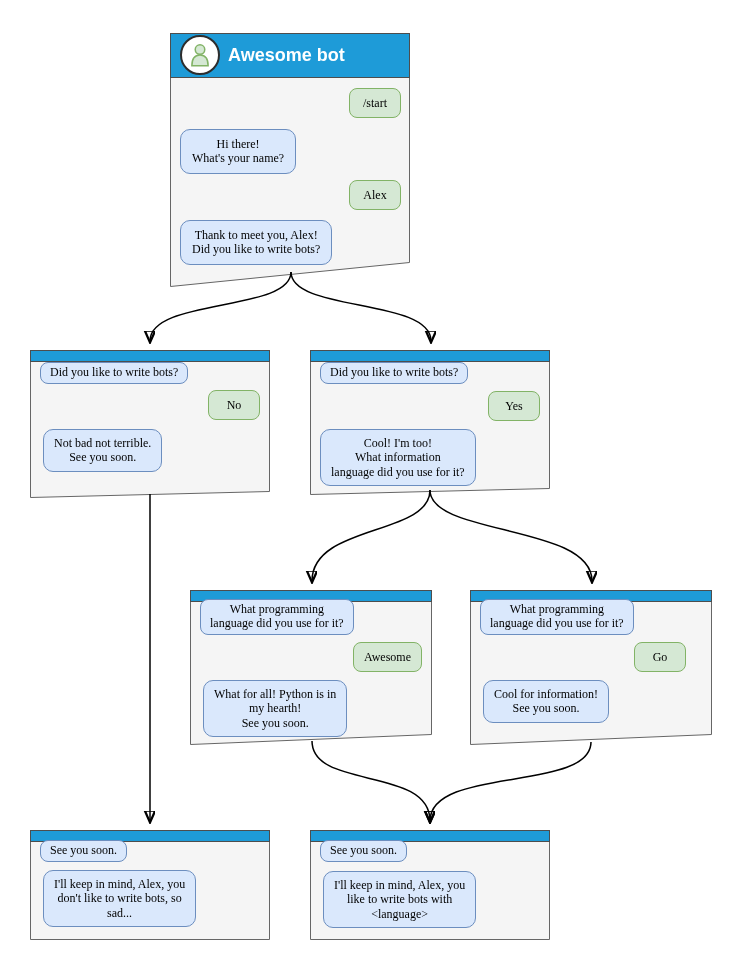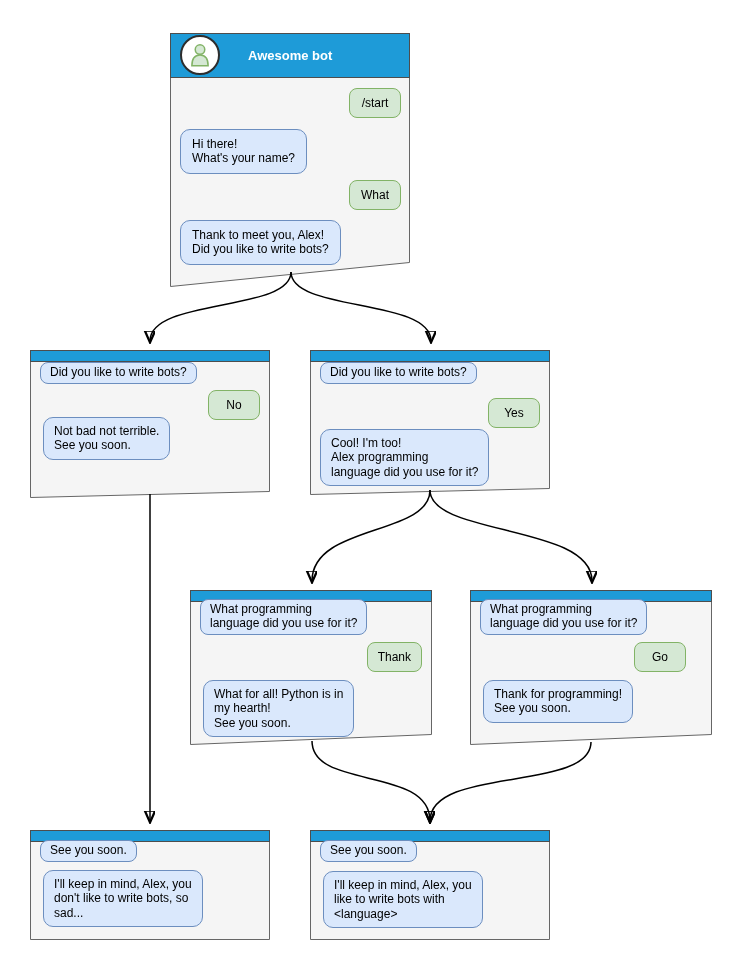--- a/index.html
+++ b/index.html
@@ -11,24 +11,24 @@
   html,body{background:#e8e8e8;}
   #canvas{
     position:relative;width:743px;height:971px;background:var(--canvas);
     font-family:"Liberation Sans", sans-serif; color:#000; overflow:hidden;
   }
   .window{position:absolute;z-index:2;}
   .window svg.shape{position:absolute;left:0;top:0;}
   .titlebar-content{position:absolute;left:0;top:0;width:100%;height:44px;display:flex;align-items:center;z-index:3;}
   .avatar{width:40px;height:40px;border-radius:50%;background:#fff;border:2px solid #2d2d2d;
     margin-left:10px;display:flex;align-items:center;justify-content:center;flex:0 0 auto;}
-  .main-title{margin-left:28px;font-size:13px;font-weight:bold;color:var(--title-text);}
+  .main-title{margin-left:8px;font-size:18px;font-weight:bold;color:var(--title-text);}
   .bubble{position:absolute;z-index:4;font-size:12px;line-height:1.2;white-space:pre-line;
-    border-radius:10px;padding:6px 10px;}
-  .bubble.bot{background:var(--bot-fill);border:1px solid var(--bot-border);}
+    border-radius:10px;padding:6px 10px;font-family:Liberation Serif, serif;}
+  .bubble.bot{background:var(--bot-fill);border:1px solid var(--bot-border);text-align:center;}
   .bubble.user{background:var(--user-fill);border:1px solid var(--user-border);
     text-align:center;min-width:52px;padding:7px 10px;border-radius:8px;}
   .bubble.lg{padding:7px 11px;}
   .bubble.compact{padding:3px 9px;line-height:1.15;border-radius:8px;}
   #edges{position:absolute;left:0;top:0;z-index:5;pointer-events:none;}
   #edges path{fill:none;stroke:var(--edge);stroke-width:1.5;}
 </style>
 </head>
 <body>
 
@@ -44,70 +44,70 @@
         <svg width="26" height="26" viewBox="0 0 24 24">
           <circle cx="12" cy="7" r="4.4" style="fill:var(--user-fill);stroke:var(--user-border);stroke-width:1.4"></circle>
           <path d="M4.5,22 C4.5,14.5 7.5,12 12,12 C16.5,12 19.5,14.5 19.5,22 Z" style="fill:var(--user-fill);stroke:var(--user-border);stroke-width:1.4"></path>
         </svg>
       </div>
       <div class="main-title">Awesome bot</div>
     </div>
     <div class="bubble user" style="right:9px;top:55px">/start</div>
     <div class="bubble bot lg" style="left:10px;top:96px">Hi there!
 What's your name?</div>
-    <div class="bubble user" style="right:9px;top:147px">What</div>
+    <div class="bubble user" style="right:9px;top:147px">Alex</div>
     <div class="bubble bot lg" style="left:10px;top:187px">Thank to meet you, Alex!
 Did you like to write bots?</div>
   </div>
 
   <div class="window" style="left:30px;top:350px;width:240px;height:148px">
     <svg class="shape" width="240" height="148" viewBox="0 0 240 148">
       <polygon points="0.5,0.5 239.5,0.5 239.5,141.5 0.5,147.5" style="fill:var(--window-fill);stroke:var(--window-border);stroke-width:1"></polygon>
       <rect x="0.5" y="0.5" width="239" height="11" style="fill:var(--accent);stroke:#4d4d4d;stroke-width:1"></rect>
     </svg>
     <div class="bubble bot compact" style="left:10px;top:12px">Did you like to write bots?</div>
     <div class="bubble user" style="right:10px;top:40px">No</div>
-    <div class="bubble bot" style="left:13px;top:67px">Not bad not terrible.
+    <div class="bubble bot" style="left:13px;top:79px">Not bad not terrible.
 See you soon.</div>
   </div>
 
   <div class="window" style="left:310px;top:350px;width:240px;height:145px">
     <svg class="shape" width="240" height="145" viewBox="0 0 240 145">
       <polygon points="0.5,0.5 239.5,0.5 239.5,138.5 0.5,144.5" style="fill:var(--window-fill);stroke:var(--window-border);stroke-width:1"></polygon>
       <rect x="0.5" y="0.5" width="239" height="11" style="fill:var(--accent);stroke:#4d4d4d;stroke-width:1"></rect>
     </svg>
     <div class="bubble bot compact" style="left:10px;top:12px">Did you like to write bots?</div>
-    <div class="bubble user" style="right:10px;top:48px">Yes</div>
+    <div class="bubble user" style="right:10px;top:41px">Yes</div>
     <div class="bubble bot" style="left:10px;top:79px">Cool! I'm too!
-Alex programming
+What information
 language did you use for it?</div>
   </div>
 
   <div class="window" style="left:190px;top:590px;width:242px;height:155px">
     <svg class="shape" width="242" height="155" viewBox="0 0 242 155">
       <polygon points="0.5,0.5 241.5,0.5 241.5,144.5 0.5,154.5" style="fill:var(--window-fill);stroke:var(--window-border);stroke-width:1"></polygon>
       <rect x="0.5" y="0.5" width="241" height="11" style="fill:var(--accent);stroke:#4d4d4d;stroke-width:1"></rect>
     </svg>
     <div class="bubble bot compact" style="left:10px;top:9px">What programming
 language did you use for it?</div>
-    <div class="bubble user" style="right:10px;top:52px">Thank</div>
+    <div class="bubble user" style="right:10px;top:52px">Awesome</div>
     <div class="bubble bot" style="left:13px;top:90px">What for all! Python is in
 my hearth!
 See you soon.</div>
   </div>
 
   <div class="window" style="left:470px;top:590px;width:242px;height:155px">
     <svg class="shape" width="242" height="155" viewBox="0 0 242 155">
       <polygon points="0.5,0.5 241.5,0.5 241.5,144.5 0.5,154.5" style="fill:var(--window-fill);stroke:var(--window-border);stroke-width:1"></polygon>
       <rect x="0.5" y="0.5" width="241" height="11" style="fill:var(--accent);stroke:#4d4d4d;stroke-width:1"></rect>
     </svg>
     <div class="bubble bot compact" style="left:10px;top:9px">What programming
 language did you use for it?</div>
     <div class="bubble user" style="right:26px;top:52px">Go</div>
-    <div class="bubble bot" style="left:13px;top:90px">Thank for programming!
+    <div class="bubble bot" style="left:13px;top:90px">Cool for information!
 See you soon.</div>
   </div>
 
   <div class="window" style="left:30px;top:830px;width:240px;height:110px">
     <svg class="shape" width="240" height="110" viewBox="0 0 240 110">
       <polygon points="0.5,0.5 239.5,0.5 239.5,109.5 0.5,109.5" style="fill:var(--window-fill);stroke:var(--window-border);stroke-width:1"></polygon>
       <rect x="0.5" y="0.5" width="239" height="11" style="fill:var(--accent);stroke:#4d4d4d;stroke-width:1"></rect>
     </svg>
     <div class="bubble bot compact" style="left:10px;top:10px">See you soon.</div>
     <div class="bubble bot" style="left:13px;top:40px">I'll keep in mind, Alex, you

